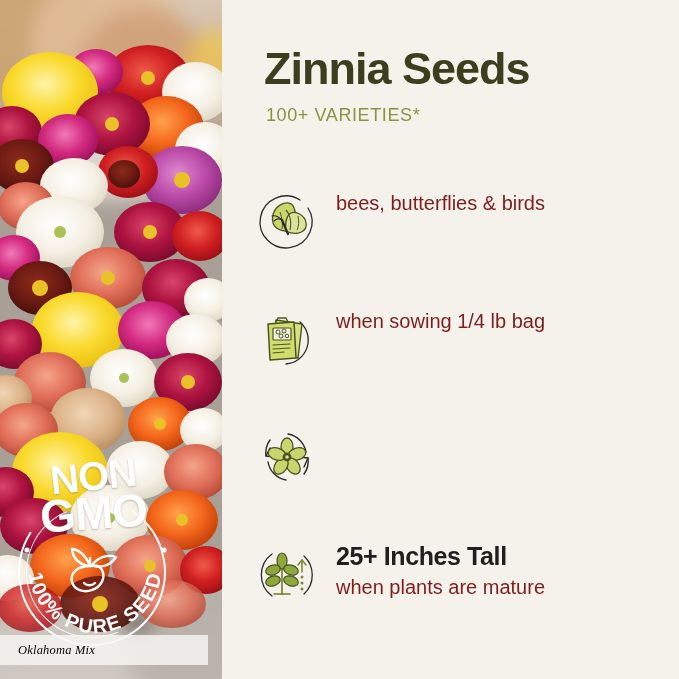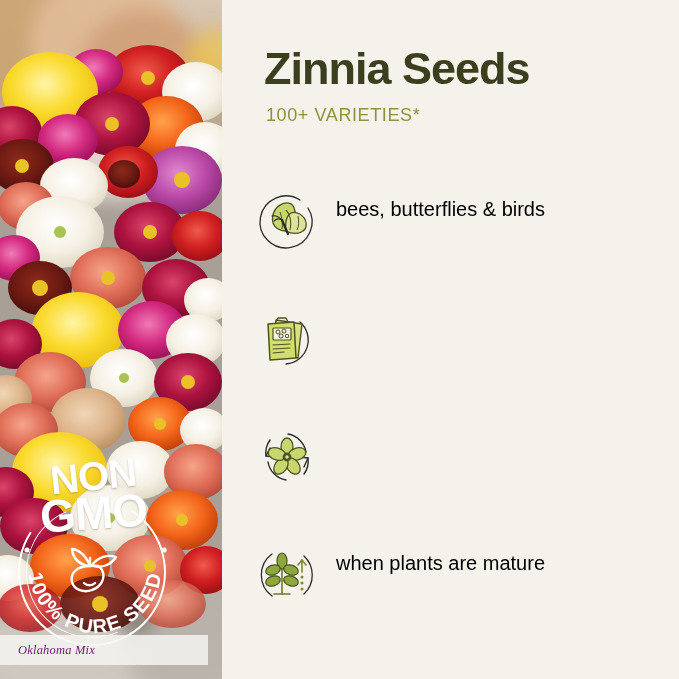--- a/index.html
+++ b/index.html
@@ -62,21 +62,21 @@
     width: 208px;
     height: 30px;
     background: rgba(247,246,243,.82);
     display: flex;
     align-items: center;
   }
   .caption-text {
     font-family: "Liberation Serif", serif;
     font-style: italic;
     font-size: 12.5px;
-    color: #701a75;
+    color: #000000;
     padding-left: 18px;
     letter-spacing: .2px;
   }
 
   
   .badge {
     position: absolute;
     left: 12px;
     top: 452px;
     width: 166px;
@@ -213,23 +213,23 @@
     line-height: 1.18;
     white-space: nowrap;
   }
   .feature-head sup {
     font-size: 15px;
     vertical-align: super;
     line-height: 0;
   }
   .feature-sub {
     font-size: 20px;
-    color: #000000;
+    color: #7f1d1d;
     line-height: 1.25;
-    margin-top: 9px;
+    margin-top: 3px;
     white-space: nowrap;
   }
 </style>
 </head>
 <body>
 
 <div id="infographic">
 
   <div class="photo-panel">
     <div class="photo-bg"></div>
@@ -456,20 +456,21 @@
               <circle cx="31" cy="28" r="1.8"></circle>
             </g>
             <g stroke="#4a5522" stroke-width="1.2" stroke-linecap="round">
               <path d="M17 37 L34 36"></path>
               <path d="M17 41 L34 40"></path>
               <path d="M17 45 L28 44"></path>
             </g>
           </g>
         </svg>
         <div class="feature-text">
+          <div class="feature-sub">when sowing 1/4 lb bag</div>
         </div>
       </div>
 
       <div class="feature">
         <svg class="feature-icon" viewBox="0 0 62 62">
           <g fill="none" stroke="#2b2b2b" stroke-width="1.4" stroke-linecap="round">
             <path d="M12 36 A22 22 0 0 0 30 54"></path>
             <path d="M50 26 A22 22 0 0 0 32 8"></path>
             <path d="M14 14 A22 22 0 0 0 10 30"></path>
             <path d="M48 48 A22 22 0 0 0 52 32"></path>
@@ -509,19 +510,20 @@
             <path d="M46 16 L46 28"></path>
             <path d="M46 16 L42 21 M46 16 L50 21"></path>
           </g>
           <g fill="#7d8a33">
             <circle cx="46" cy="33" r="1.5"></circle>
             <circle cx="46" cy="39" r="1.5"></circle>
             <circle cx="46" cy="45" r="1.5"></circle>
           </g>
         </svg>
         <div class="feature-text">
+          <div class="feature-head">25+ Inches Tall</div>
           <div class="feature-sub">when plants are mature</div>
         </div>
       </div>
 
     </div>
   </div>
 </div>
 
 </body></html>

